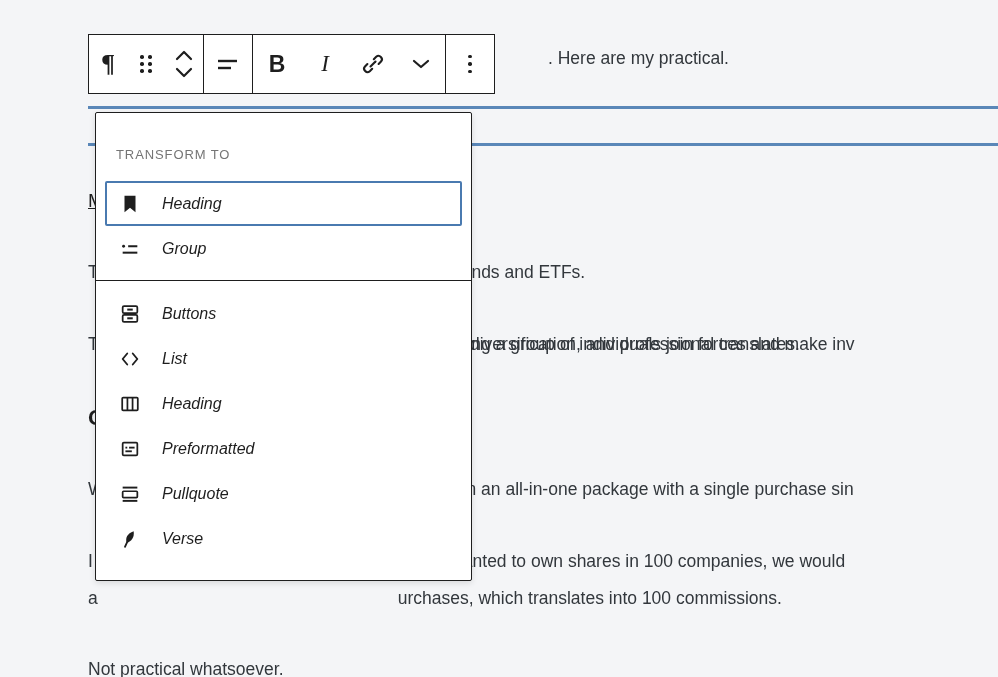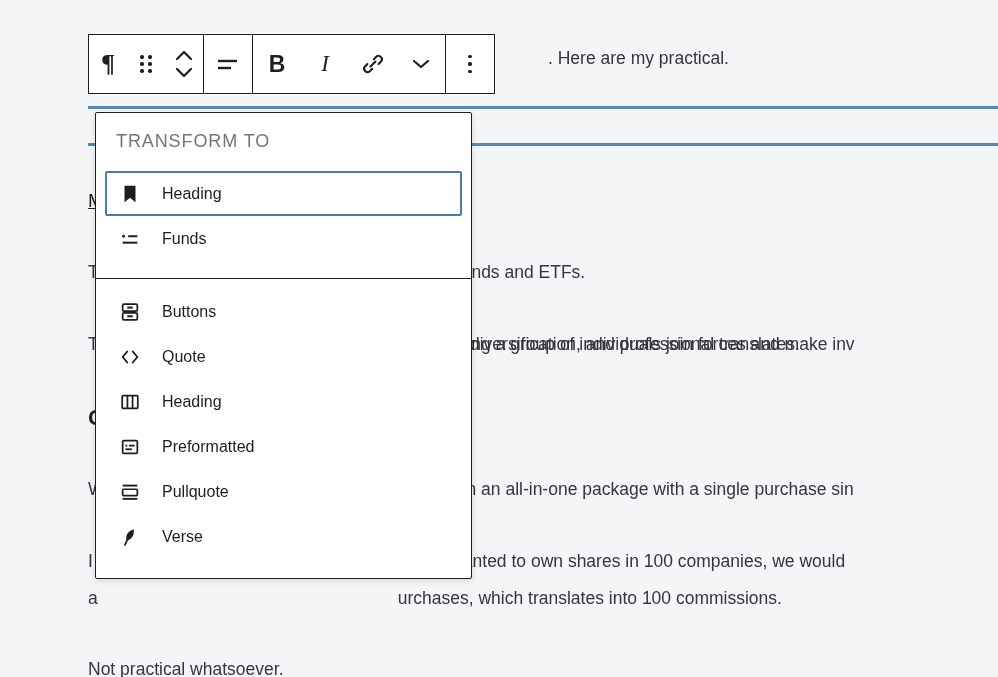--- a/index.html
+++ b/index.html
@@ -156,33 +156,33 @@
     width: 377px;
     background: #ffffff;
     border: 1px solid #1e1e1e;
     border-radius: 2px;
     box-sizing: border-box;
     z-index: 40;
     padding-bottom: 10px;
     box-shadow: 0 2px 6px rgba(0,0,0,0.12);
   }
   .menu-section-label {
-    padding: 18px 20px 10px 20px;
-    font-size: 18px;
+    padding: 34px 20px 10px 20px;
+    font-size: 13px;
     letter-spacing: 0.9px;
     text-transform: uppercase;
     color: #757575;
     font-weight: 400;
   }
   .menu-group {
     padding: 9px 9px;
+    font-style: italic;
   }
   .menu-group.lower {
     border-top: 1px solid #1e1e1e;
-    margin-top: 8px;
     padding-top: 10px;
   }
   .menu-item {
     display: flex;
     align-items: center;
     gap: 20px;
     height: 45px;
     padding: 0 11px;
     box-sizing: border-box;
     border: 2px solid transparent;
@@ -345,21 +345,21 @@
       </div>
 
       <div class="menu-item">
         <span class="mi-icon">
           <svg width="22" height="22" viewBox="0 0 24 24" fill="none" stroke="#1e1e1e" stroke-width="2.2" stroke-linecap="butt">
             <circle cx="5" cy="9" r="1.6" fill="#1e1e1e" stroke="none"></circle>
             <line x1="10" y1="9" x2="20" y2="9"></line>
             <line x1="4" y1="16" x2="20" y2="16"></line>
           </svg>
         </span>
-        <span class="mi-label">Funds</span>
+        <span class="mi-label">Group</span>
       </div>
 
     </div>
 
     <div class="menu-group lower">
 
       <div class="menu-item">
         <span class="mi-icon">
           <svg width="22" height="22" viewBox="0 0 24 24" fill="none" stroke="#1e1e1e" stroke-width="1.9">
             <rect x="4" y="3.5" width="16" height="7.5" rx="1.5"></rect>
@@ -371,21 +371,21 @@
         <span class="mi-label">Buttons</span>
       </div>
 
       <div class="menu-item">
         <span class="mi-icon">
           <svg width="22" height="22" viewBox="0 0 24 24" fill="none" stroke="#1e1e1e" stroke-width="2" stroke-linecap="round" stroke-linejoin="round">
             <polyline points="9,6 4,12 9,18"></polyline>
             <polyline points="15,6 20,12 15,18"></polyline>
           </svg>
         </span>
-        <span class="mi-label">Quote</span>
+        <span class="mi-label">List</span>
       </div>
 
       <div class="menu-item">
         <span class="mi-icon">
           <svg width="22" height="22" viewBox="0 0 24 24" fill="none" stroke="#1e1e1e" stroke-width="1.9">
             <rect x="3.5" y="5" width="17" height="14" rx="1"></rect>
             <line x1="9.2" y1="5" x2="9.2" y2="19"></line>
             <line x1="14.8" y1="5" x2="14.8" y2="19"></line>
           </svg>
         </span>

